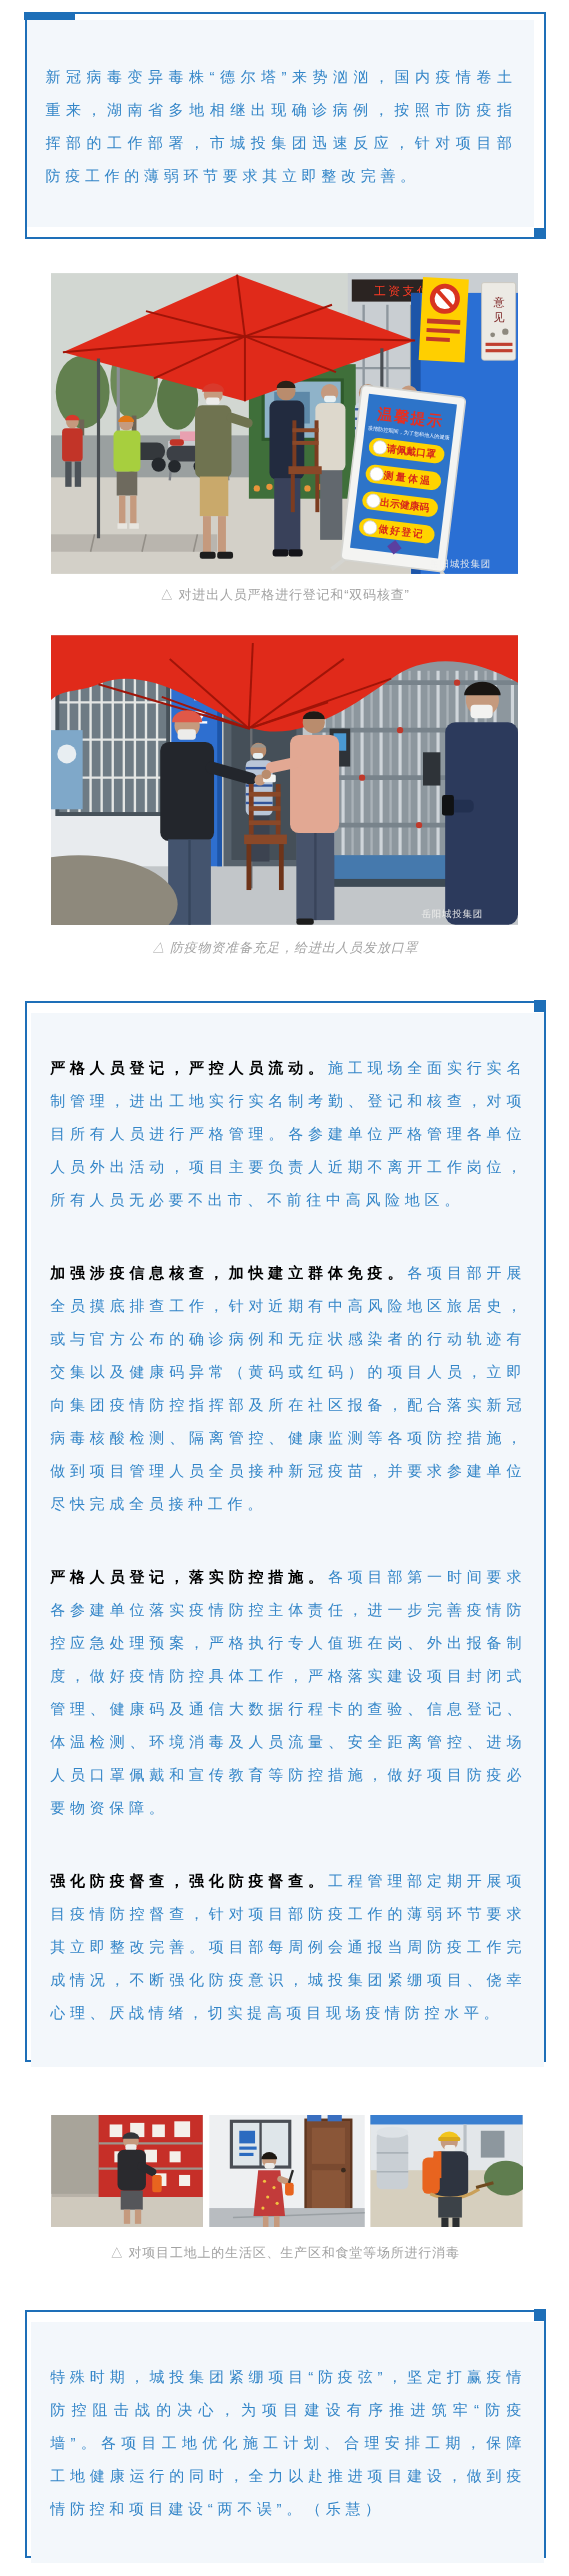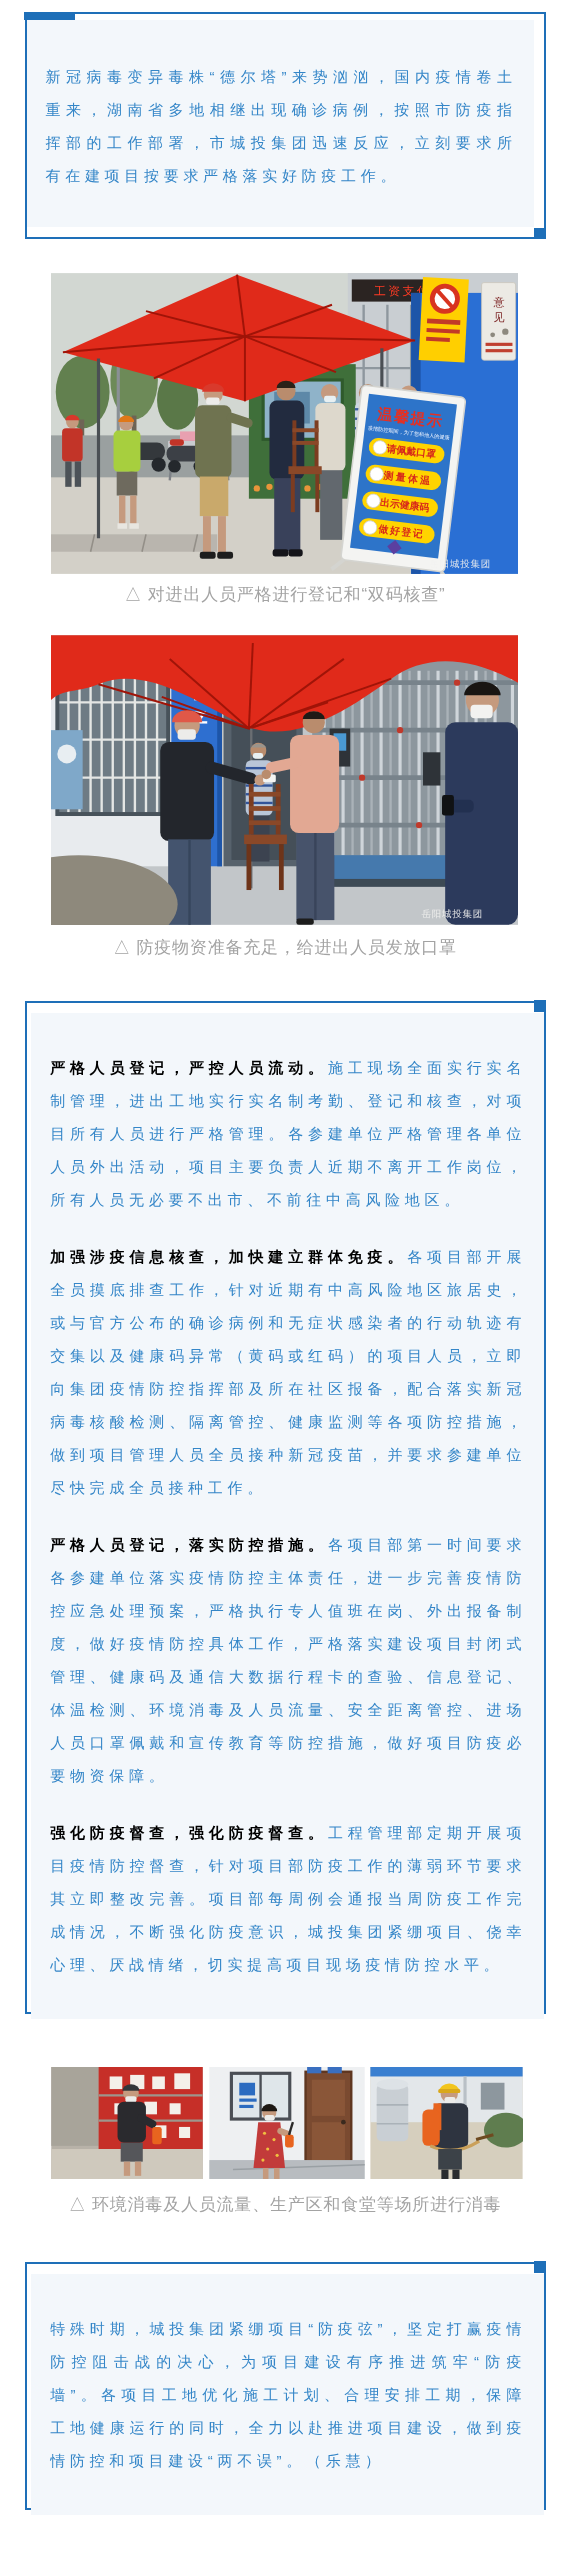--- a/index.html
+++ b/index.html
@@ -9,45 +9,45 @@
   .card{position:relative;margin:0 24.5px;border:2.4px solid #1e6fb8;}
   .card .panel{background:#f3f7fb;}
   .card1 .panel{margin:5.5px 9.5px 10.3px 0;padding:40px 17.4px 35px 19px;}
   .card2 .panel,.card3 .panel{margin:10.3px 0 -7.1px 4.7px;padding:38px 17.4px 38px 19px;}
   .corner-tab{position:absolute;top:-2.4px;left:-2.4px;width:51px;height:8.7px;background:#1e6fb8;}
   .corner-sq-br{position:absolute;bottom:-2.4px;right:-2.4px;width:12px;height:11px;background:#1e6fb8;}
   .corner-sq-tr{position:absolute;top:-2.4px;right:-2.4px;width:12px;height:12px;background:#1e6fb8;}
   
   .btext{color:#3486c8;font-size:15px;line-height:33px;letter-spacing:4.7px;text-align:justify;margin:0;}
   .btext strong{color:#000000;font-weight:bold;}
-  .para + .para{margin-top:24px;}
-  .caption{color:#a3a3a3;font-size:17px;line-height:17.4px;letter-spacing:0.8px;text-align:center;margin:0;}
+  .para + .para{margin-top:40px;}
+  .caption{color:#a3a3a3;font-size:13px;line-height:17.4px;letter-spacing:0.8px;text-align:center;margin:0;}
   #cap1{margin-top:12px;}
-  #cap2{margin-top:14.2px;}
+  #cap2{margin-top:14.2px;font-style:italic;}
   #cap3{margin-top:17.4px;}
   
   .photo{display:block;margin:0 0 0 51px;width:467px;font-size:0;}
   #photo1{margin-top:34px;height:301px;}
   #photo2{margin-top:32px;height:290px;}
   .photo svg{display:block;}
   #card2{margin-top:44px;}
   .photo-row{display:flex;gap:5.5px;margin:53px 0 0 51px;width:467px;height:112px;}
   .photo-row figure{margin:0;font-size:0;}
   #card3{margin-top:48px;}
 </style>
 </head>
 <body>
 
 <div class="page">
 
   <section class="card card1" id="card1">
     <div class="corner-tab"></div>
     <div class="corner-sq-br"></div>
     <div class="panel">
-      <p class="btext">新冠病毒变异毒株“德尔塔”来势汹汹，国内疫情卷土重来，湖南省多地相继出现确诊病例，按照市防疫指挥部的工作部署，市城投集团迅速反应，立刻要求所有在建项目按要求严格落实好防疫工作。</p>
+      <p class="btext">新冠病毒变异毒株“德尔塔”来势汹汹，国内疫情卷土重来，湖南省多地相继出现确诊病例，按照市防疫指挥部的工作部署，市城投集团迅速反应，针对项目部防疫工作的薄弱环节要求其立即整改完善。</p>
     </div>
   </section>
 
   <figure class="photo" id="photo1">
     <svg width="467" height="301" viewBox="0 0 590 380" xmlns="http://www.w3.org/2000/svg">
       <rect x="0" y="0" width="590" height="240" fill="#d2d7d2"></rect>
       <g>
         <rect x="375" y="0" width="215" height="265" fill="#c9ced2"></rect>
         <g stroke="#8e979e" stroke-width="3">
           <line x1="395" y1="40" x2="395" y2="240"></line>
@@ -517,21 +517,21 @@
           <rect x="66" y="54" width="22" height="46" rx="7" fill="#e8641f"></rect>
           <path d="M76,100 q30,14 62,-6" stroke="#caa05a" stroke-width="4" fill="none"></path>
           <line x1="134" y1="92" x2="156" y2="86" stroke="#6e4a20" stroke-width="4"></line>
           <rect x="86" y="104" width="30" height="26" fill="#3c4248"></rect>
           <rect x="90" y="130" width="9" height="12" fill="#2a2d30"></rect>
             <rect x="104" y="130" width="9" height="12" fill="#2a2d30"></rect>
         </g>
       </svg>
     </figure>
   </div>
-  <p class="caption" id="cap3">△ 环境消毒及人员流量、生产区和食堂等场所进行消毒</p>
+  <p class="caption" id="cap3">△ 对项目工地上的生活区、生产区和食堂等场所进行消毒</p>
 
   <section class="card card3" id="card3">
     <div class="corner-sq-tr"></div>
     <div class="panel">
       <p class="btext">特殊时期，城投集团紧绷项目“防疫弦”，坚定打赢疫情防控阻击战的决心，为项目建设有序推进筑牢“防疫墙”。各项目工地优化施工计划、合理安排工期，保障工地健康运行的同时，全力以赴推进项目建设，做到疫情防控和项目建设“两不误”。（乐慧）</p>
     </div>
   </section>
 
 </div>
 

